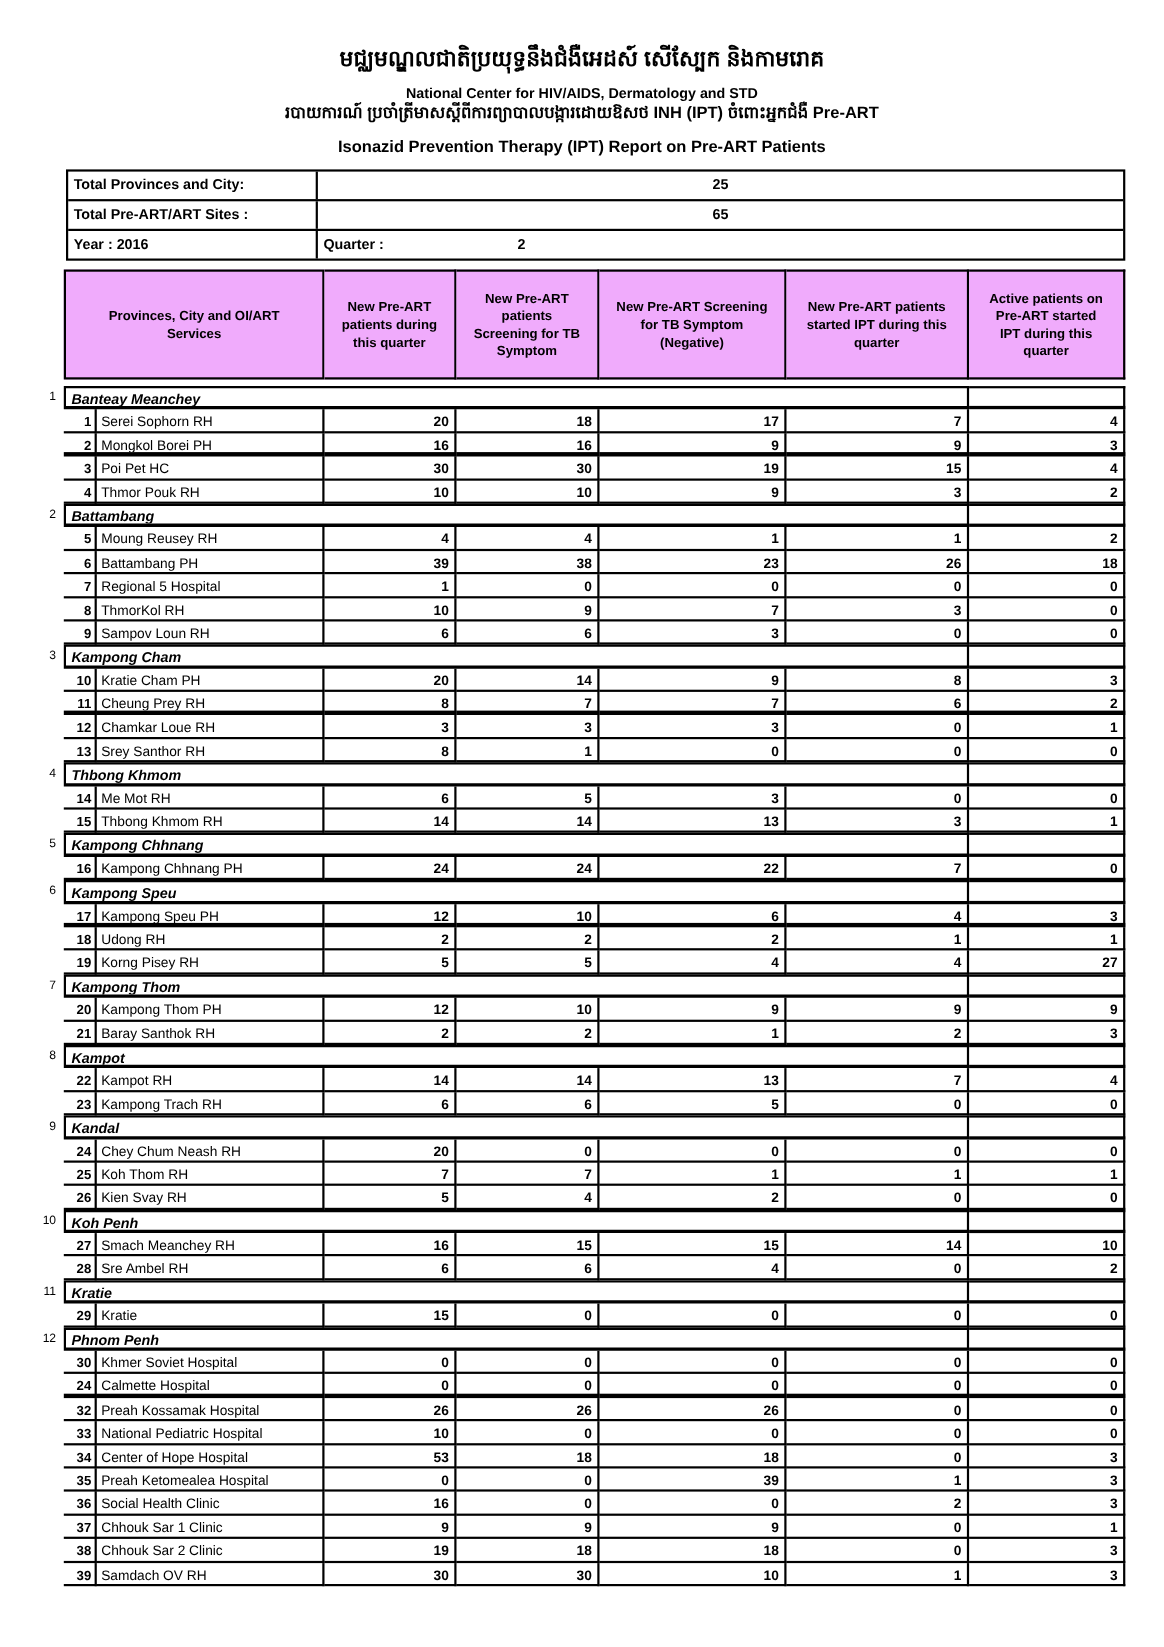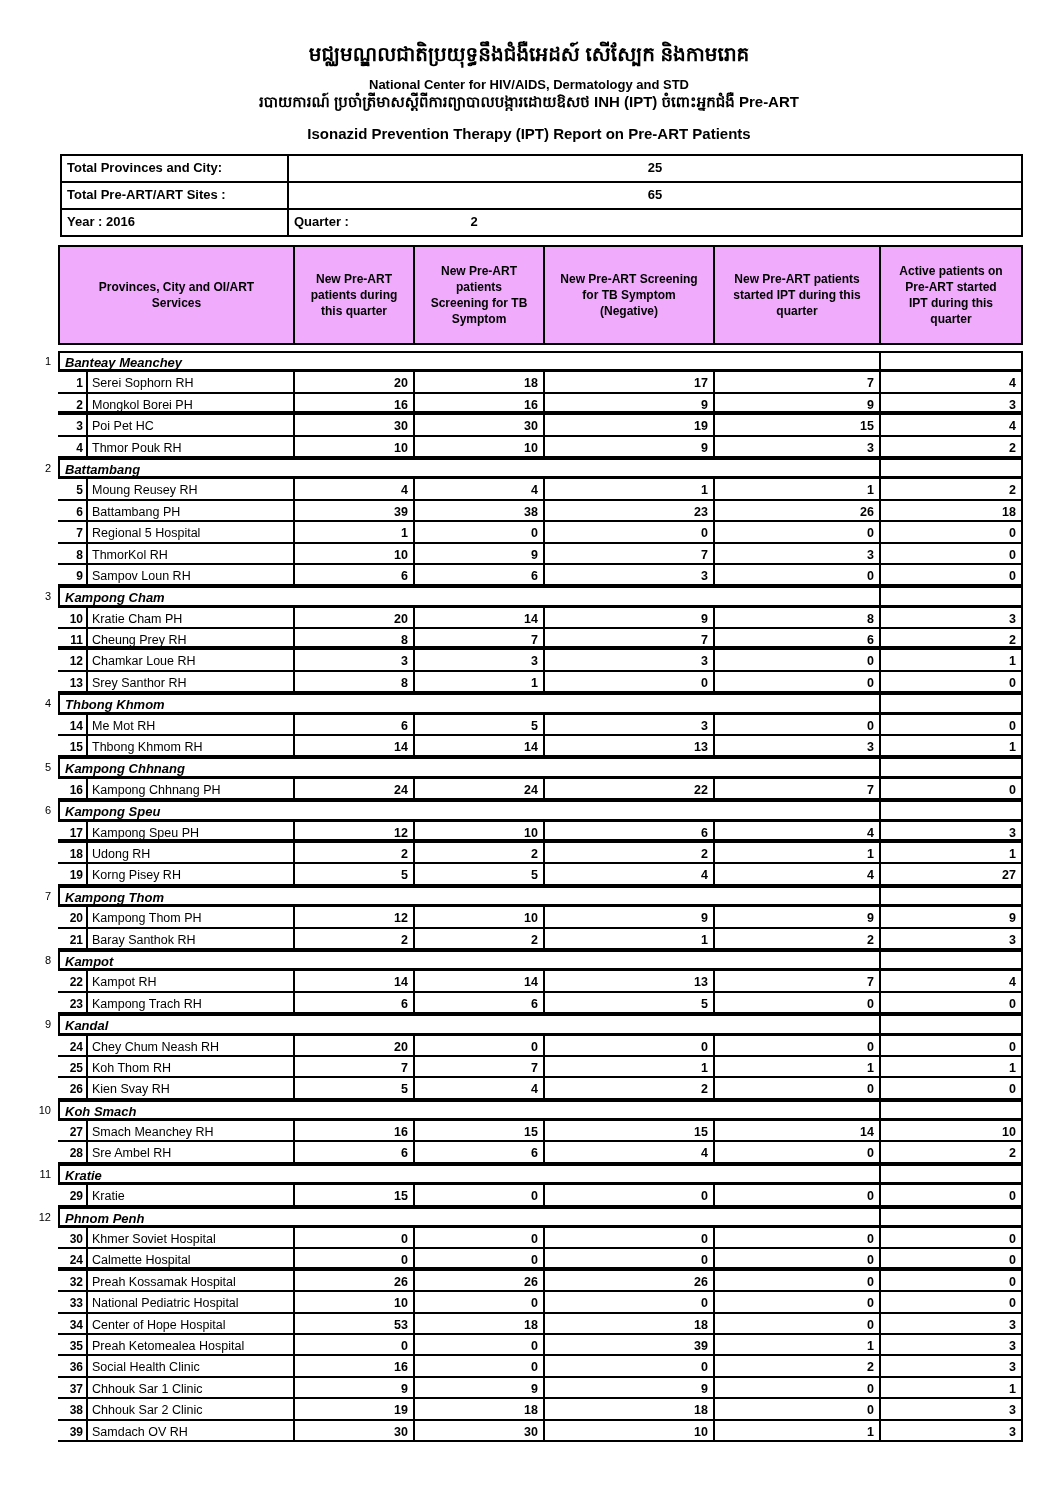--- a/index.html
+++ b/index.html
@@ -413,21 +413,21 @@
       <div class="cell num">26</div>
       <div class="cell sname">Kien Svay RH</div>
       <div class="cell val">5</div>
       <div class="cell val">4</div>
       <div class="cell val">2</div>
       <div class="cell val">0</div>
       <div class="cell val">0</div>
     </div>
     <div class="trow prow">
       <div class="gut">10</div>
-      <div class="cell pname">Koh Smach</div>
+      <div class="cell pname">Koh Penh</div>
       <div class="cell pval"></div>
     </div>
     <div class="trow srow">
       <div class="gut"></div>
       <div class="cell num">27</div>
       <div class="cell sname">Smach Meanchey RH</div>
       <div class="cell val">16</div>
       <div class="cell val">15</div>
       <div class="cell val">15</div>
       <div class="cell val">14</div>

